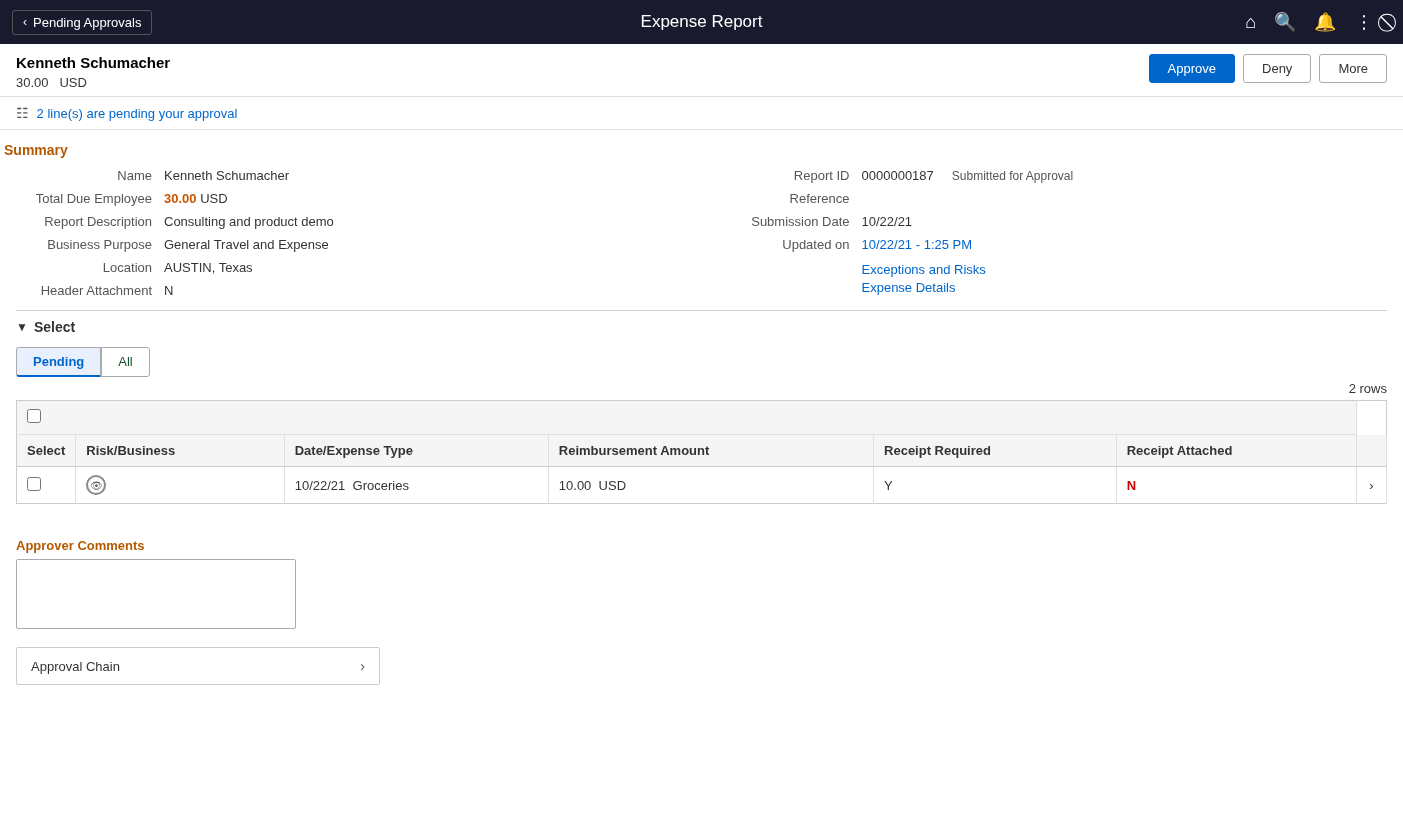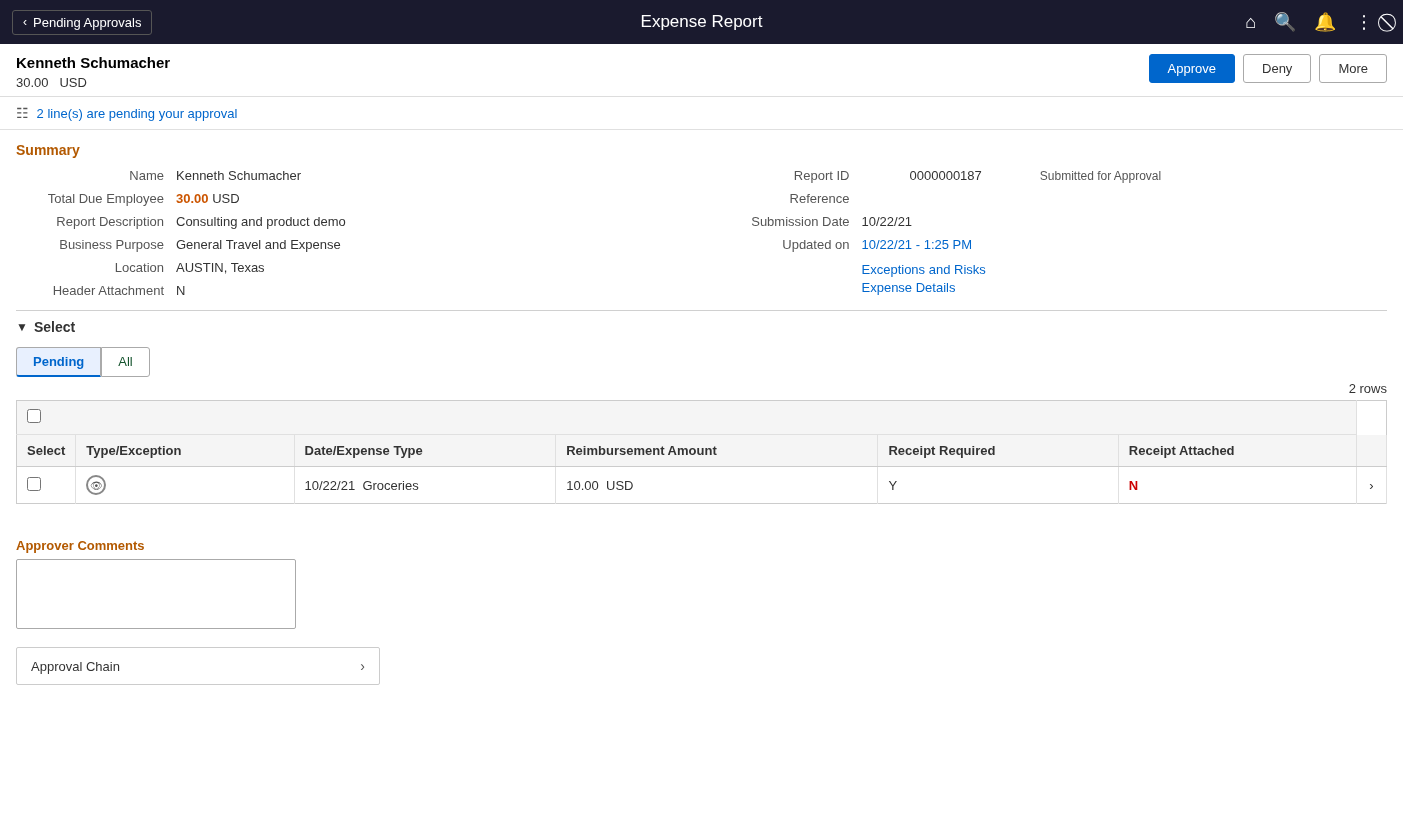--- a/index.html
+++ b/index.html
@@ -110,21 +110,21 @@
       color: #555;
       font-size: 14px;
     }
     .notification-text {
       color: #0066cc;
       font-size: 13px;
     }
 
     
     .section {
-      padding: 12px 16px;
+      padding: 12px 4px;
     }
     .section-title {
       color: #b35900;
       font-size: 14px;
       font-weight: bold;
       margin-bottom: 10px;
     }
     .summary-grid {
       display: grid;
       grid-template-columns: 1fr 1fr;
@@ -151,21 +151,21 @@
       font-size: 13px;
     }
     .field-value.orange { color: #cc5500; font-weight: bold; }
     .field-value.datetime { color: #0066cc; }
     .field-value.submitted { color: #555; font-size: 12px; margin-left: 8px; }
 
     .report-id-row {
       display: flex;
       align-items: baseline;
     }
-    .report-id-row .field-value { margin-right: 10px; margin-left: 48px; }
+    .report-id-row .field-value { margin-right: 10px; }
 
     .links-section {
       display: flex;
       flex-direction: column;
       gap: 3px;
       margin-top: 2px;
     }
     .links-section a, .links-section span {
       color: #0066cc;
       cursor: pointer;
@@ -447,21 +447,21 @@
       <tr>
         <td colspan="6" class="select-all-row">
           <input type="checkbox" class="cb" style="">
         </td>
       </tr>
       <tr>
         <th class="select-col">
           <span>Select</span>
         </th>
         <th>
-          <span>Type/Exception</span>
+          <span>Risk/Business</span>
         </th>
         <th>
           <span>Date/Expense Type</span>
         </th>
         <th>
           <span>Reimbursement Amount</span>
         </th>
         <th>
           <span>Receipt Required</span>
         </th>

